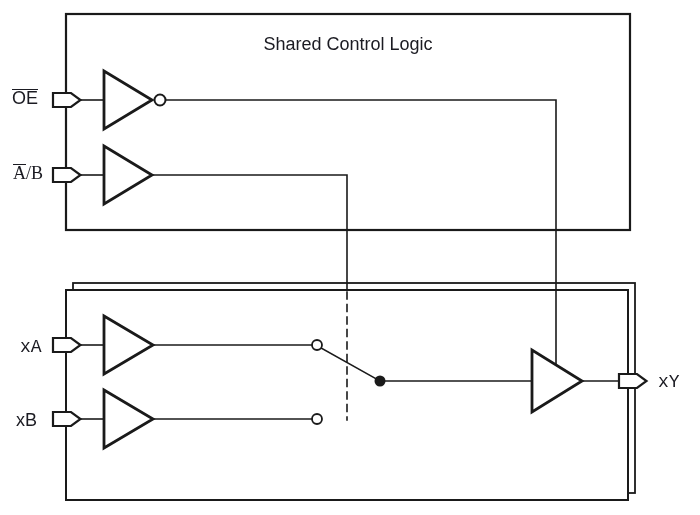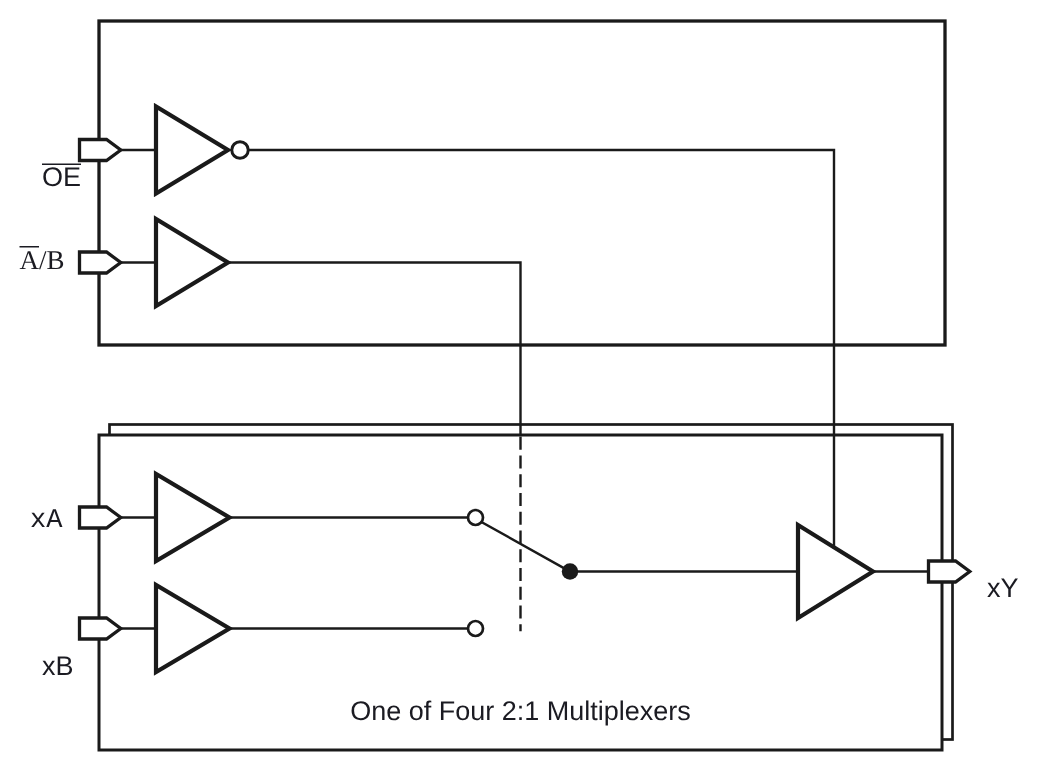--- a/index.html
+++ b/index.html
@@ -91,26 +91,26 @@
       <circle cx="380" cy="381" r="5.5" fill="#1a1a1a" stroke="none"></circle>
 
       <path d="M53 93 H71 L80.5 100 L71 107 H53 Z" fill="#ffffff" stroke-width="2.2"></path>
       <path d="M53 168 H71 L80.5 175 L71 182 H53 Z" fill="#ffffff" stroke-width="2.2"></path>
       <path d="M53 338 H71 L80.5 345 L71 352 H53 Z" fill="#ffffff" stroke-width="2.2"></path>
       <path d="M53 412 H71 L80.5 419 L71 426 H53 Z" fill="#ffffff" stroke-width="2.2"></path>
       <path d="M619 374 H637 L646.5 381 L637 388 H619 Z" fill="#ffffff" stroke-width="2.2"></path>
     </g>
   </svg>
 
+  <div class="title-lbl" style="left:66px; top:34px; width:564px;">Shared Control Logic</div>
 
-  <div class="title-lbl" style="left:66px; top:464px; width:562px;">One of Four 2:1 Multiplexers</div>
 
-  <div class="lbl" style="left:28px; top:89px;margin-top:20px;"><span class="ol">OE</span><span class="nool"></span></div>
+  <div class="lbl" style="left:12px; top:89px;"><span class="ol">OE</span><span class="nool"></span></div>
 
   <div class="lbl" style="left:13px; top:164px;font-family:Liberation Serif, serif;"><span class="ol">A</span><span class="nool">/B</span></div>
 
   <div class="lbl" style="left:20px; top:338px;font-family:Liberation Mono, monospace;">xA</div>
 
-  <div class="lbl" style="left:28px; top:411px;margin-top:24px;">xB</div>
+  <div class="lbl" style="left:16px; top:411px;">xB</div>
 
-  <div class="lbl" style="left:658px; top:383px;">xY</div>
+  <div class="lbl" style="left:658px; top:373px;font-family:Liberation Mono, monospace;">xY</div>
 
 </div>
 
 </body></html>

